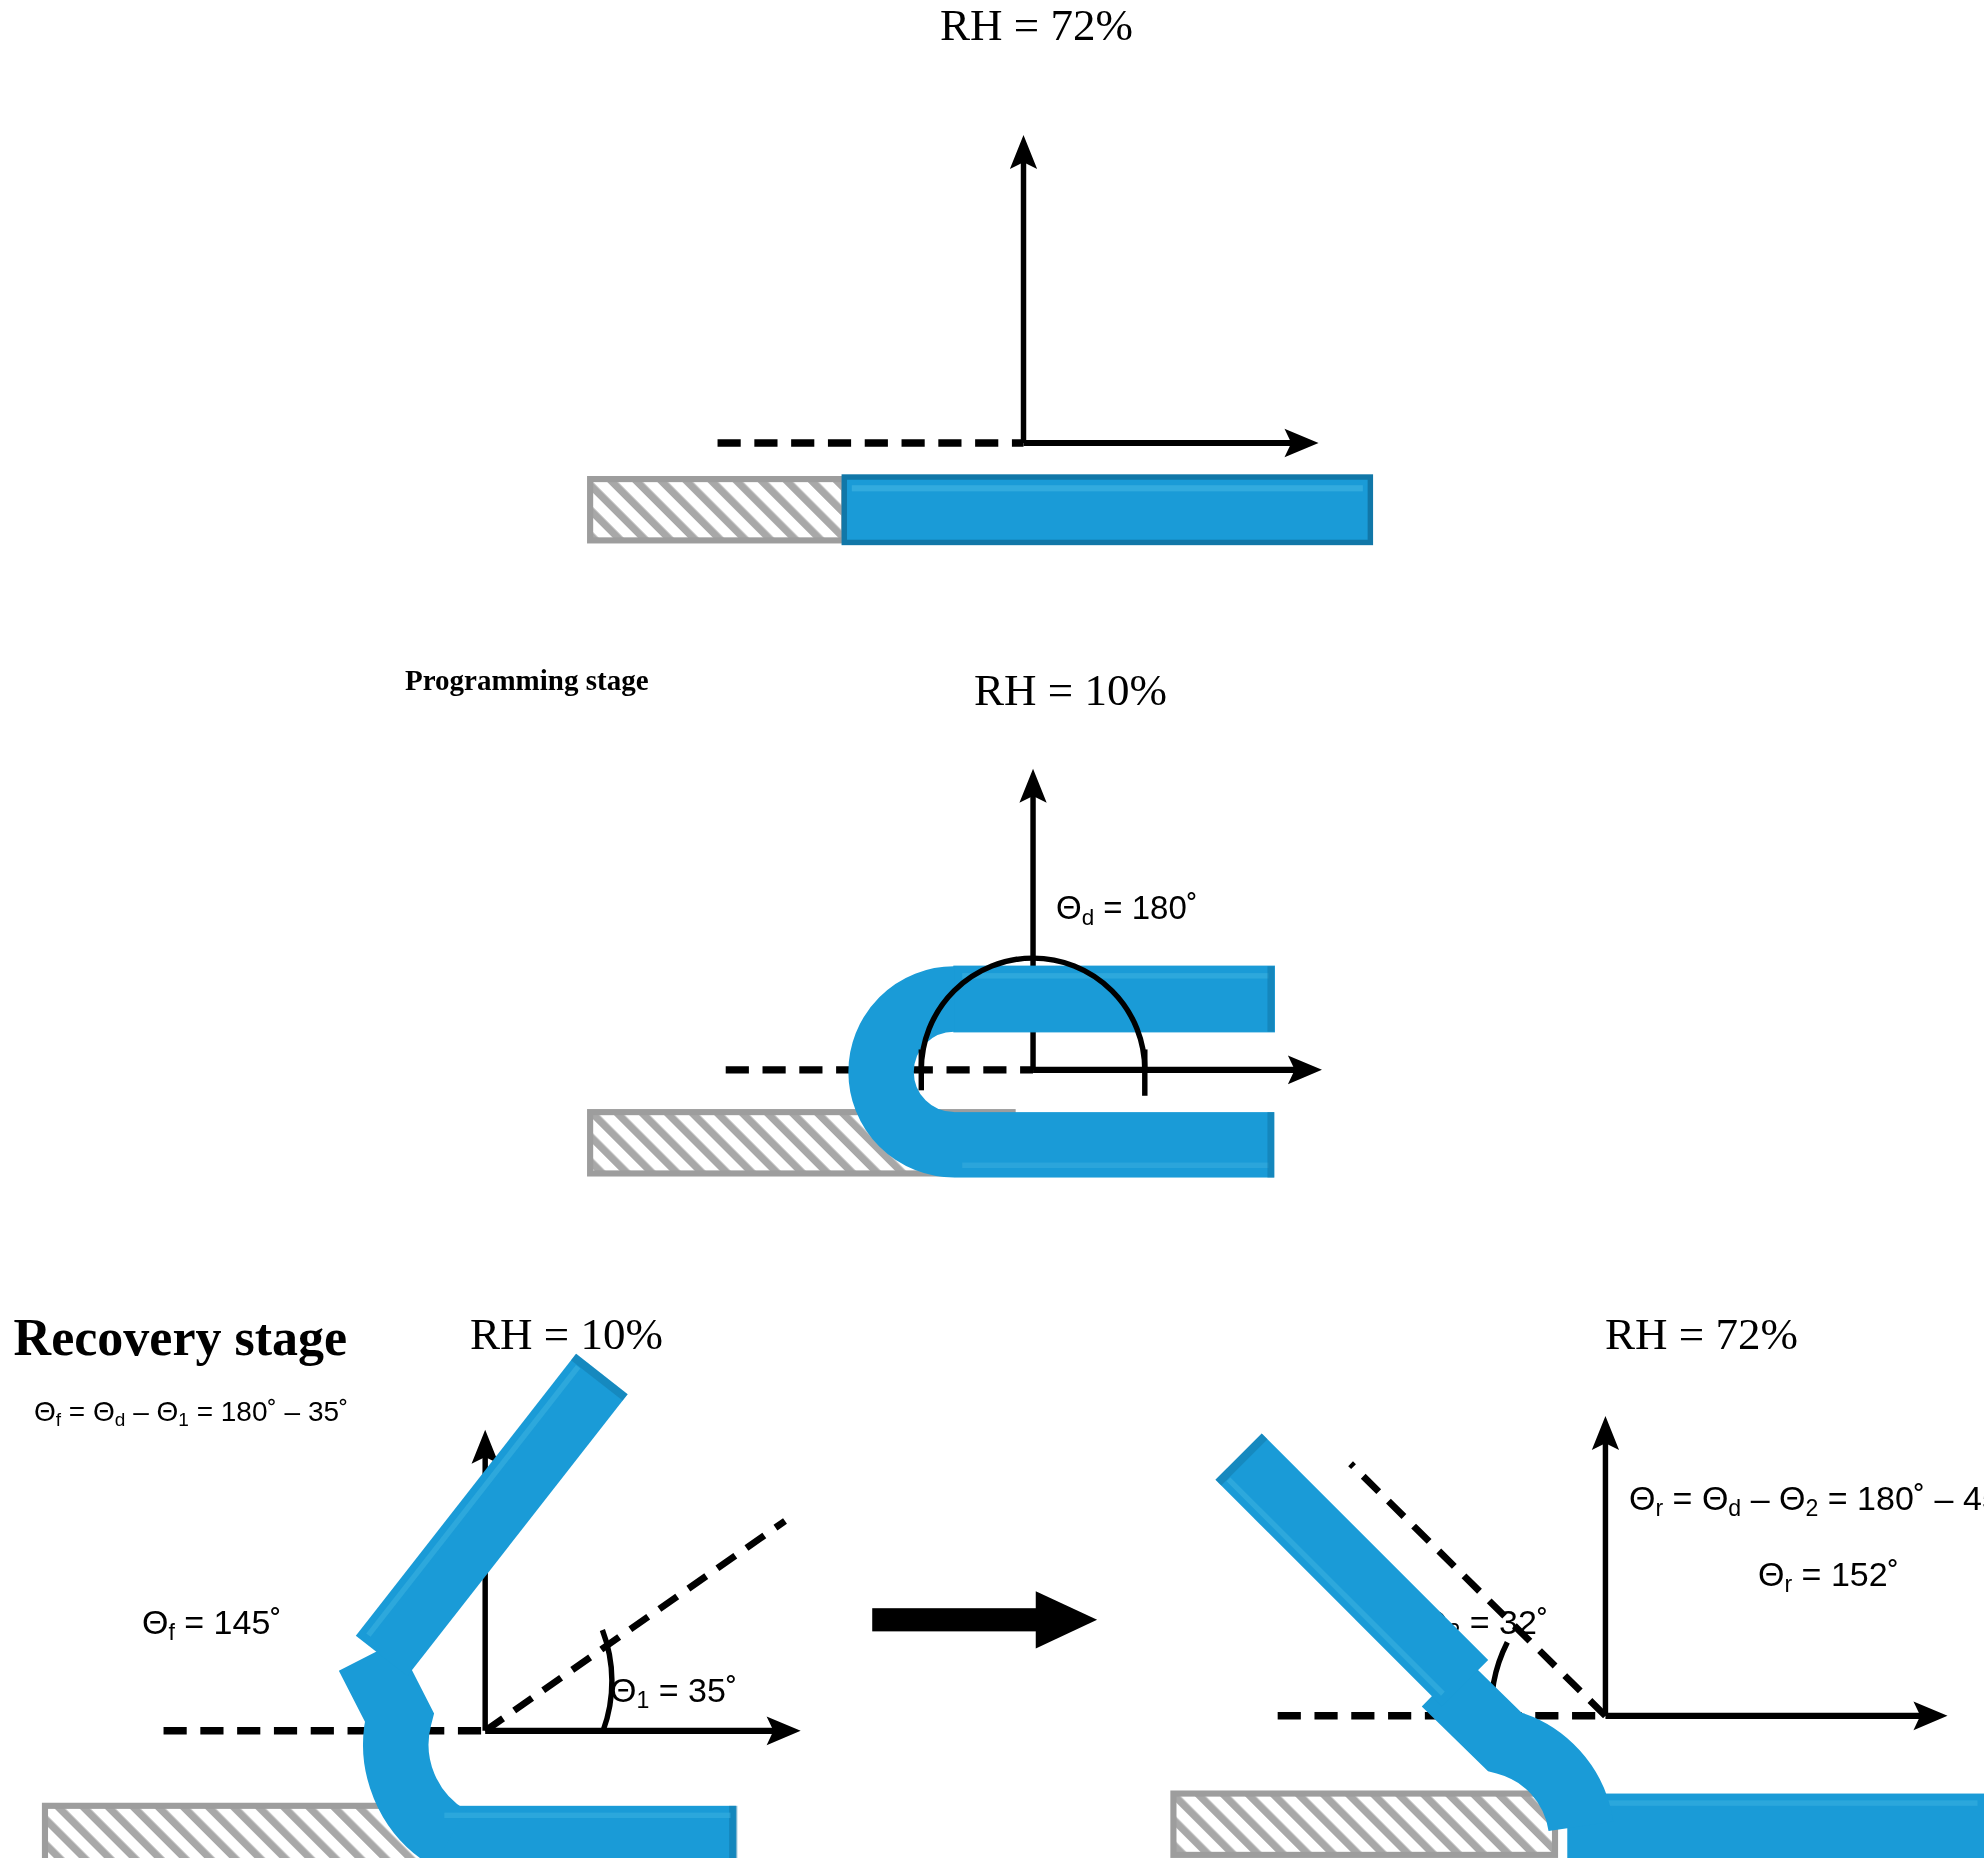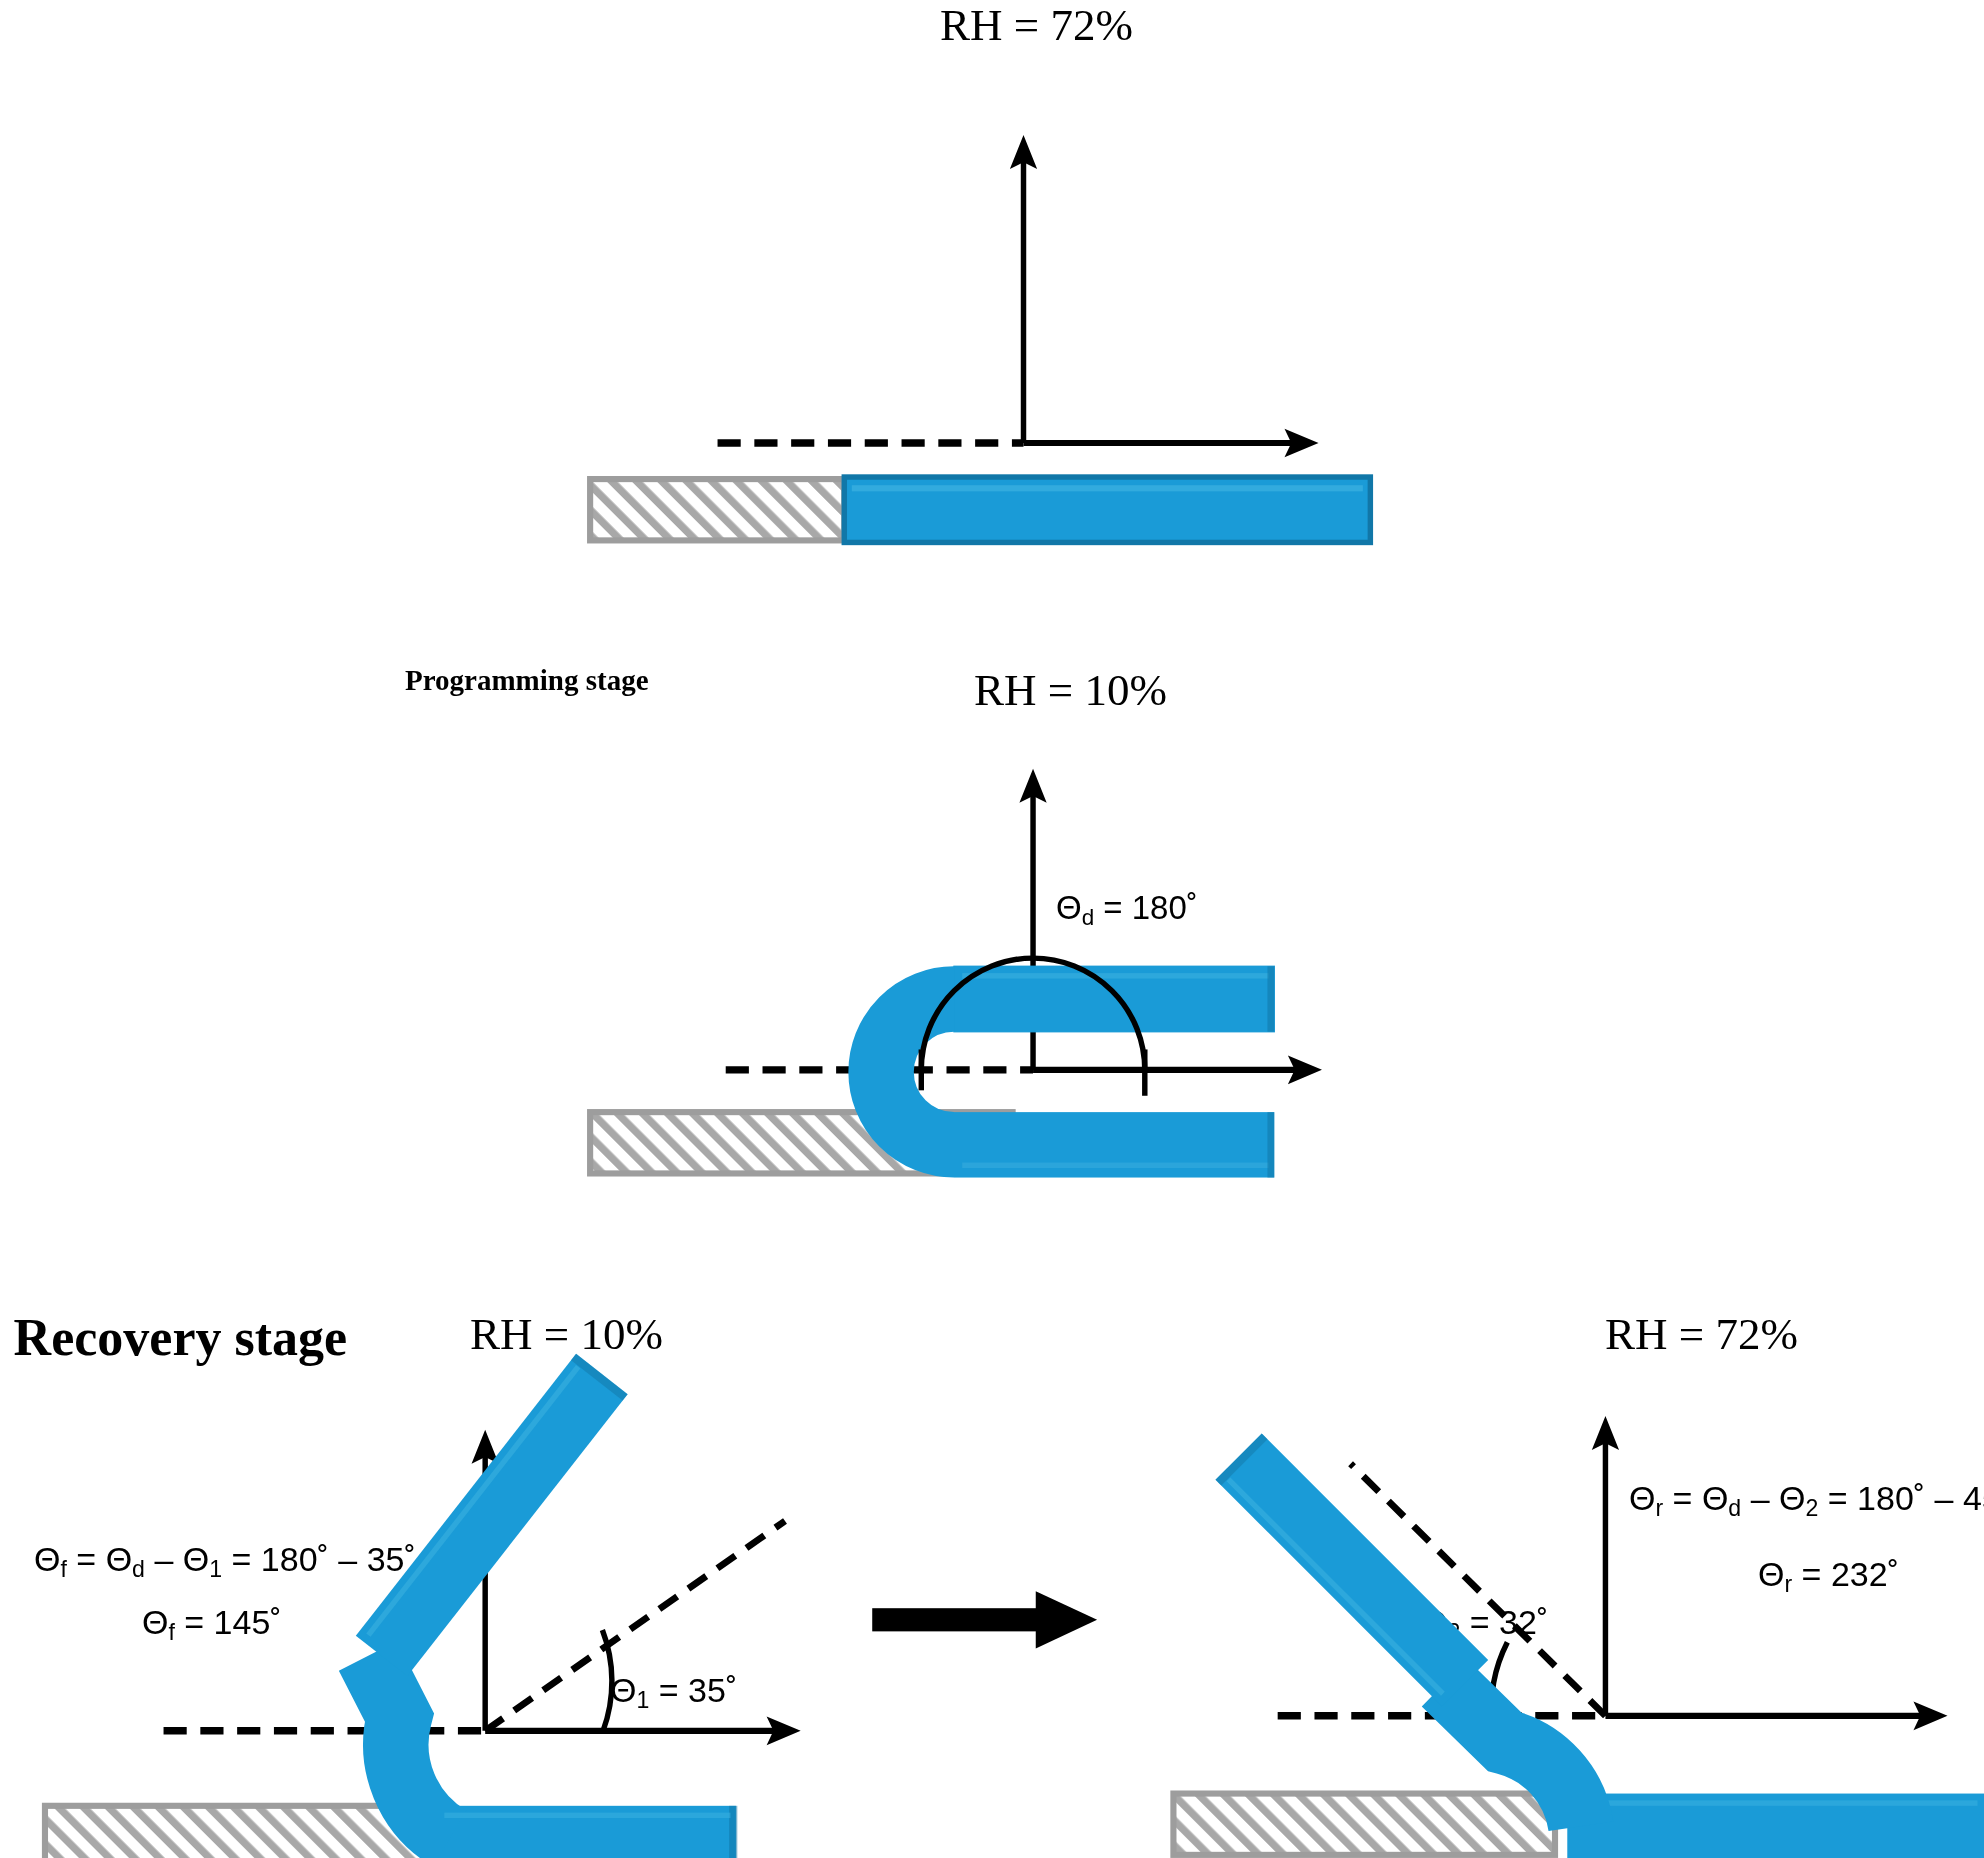--- a/index.html
+++ b/index.html
@@ -56,38 +56,38 @@
 <div class="formula" style="left:1049px; top:889px; font-size:33px;margin-left:7px;">
   <span>Θ</span><sub>d</sub><span> = 180˚</span>
 </div>
 
 <div class="stage-label" style="left:13.6px; top:1308px; font-size:52px;font-family:Liberation Serif, serif;">Recovery stage</div>
 
 <div class="rh-label" style="left:470px; top:1308px; font-size:45px;">RH = 10%</div>
 
 <div class="rh-label" style="left:1605px; top:1308px; font-size:45px;">RH = 72%</div>
 
-<div class="formula" style="left:34px; top:1540px; font-size:34px;">
+<div class="formula" style="left:34px; top:1396px; font-size:28px;">
   <span>Θ</span><sub>f</sub><span> = </span><span>Θ</span><sub>d</sub><span> – </span><span>Θ</span><sub>1</sub><span> = 180˚ – 35˚</span>
 </div>
 
 <div class="formula" style="left:142px; top:1559px; font-size:34px;margin-top:44px;">
   <span>Θ</span><sub>f</sub><span> = 145˚</span>
 </div>
 
 <div class="formula" style="left:610px; top:1671px; font-size:34px;">
   <span>Θ</span><sub>1</sub><span> = 35˚</span>
 </div>
 
 <div class="formula" style="left:1629px; top:1479px; font-size:34px;">
   <span>Θ</span><sub>r</sub><span> = </span><span>Θ</span><sub>d</sub><span> – </span><span>Θ</span><sub>2</sub><span> = 180˚ – 45˚</span>
 </div>
 
 <div class="formula" style="left:1758px; top:1555px; font-size:34px;">
-  <span>Θ</span><sub>r</sub><span> = 232˚</span>
+  <span>Θ</span><sub>r</sub><span> = 152˚</span>
 </div>
 
 <div class="formula" style="left:1421px; top:1603px; font-size:34px;">
   <span>Θ</span><sub>2</sub><span> = 32˚</span>
 </div>
 
 <svg class="canvas" viewBox="0 0 2913 2728" xmlns="http://www.w3.org/2000/svg">
   <defs>
     <pattern id="hatch" width="26" height="26" patternTransform="rotate(-45)" patternUnits="userSpaceOnUse">
       <rect width="26" height="26" fill="#ffffff"></rect>

